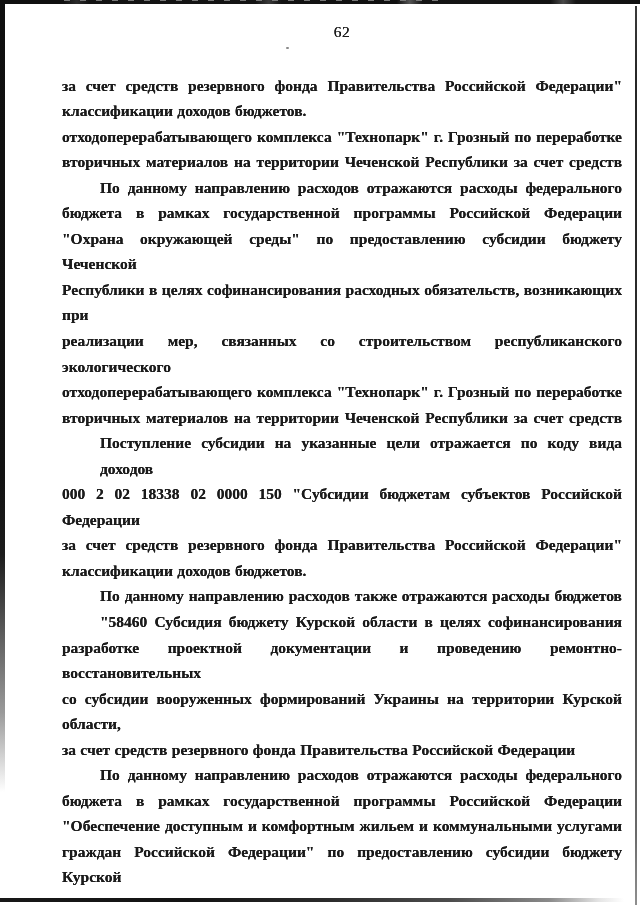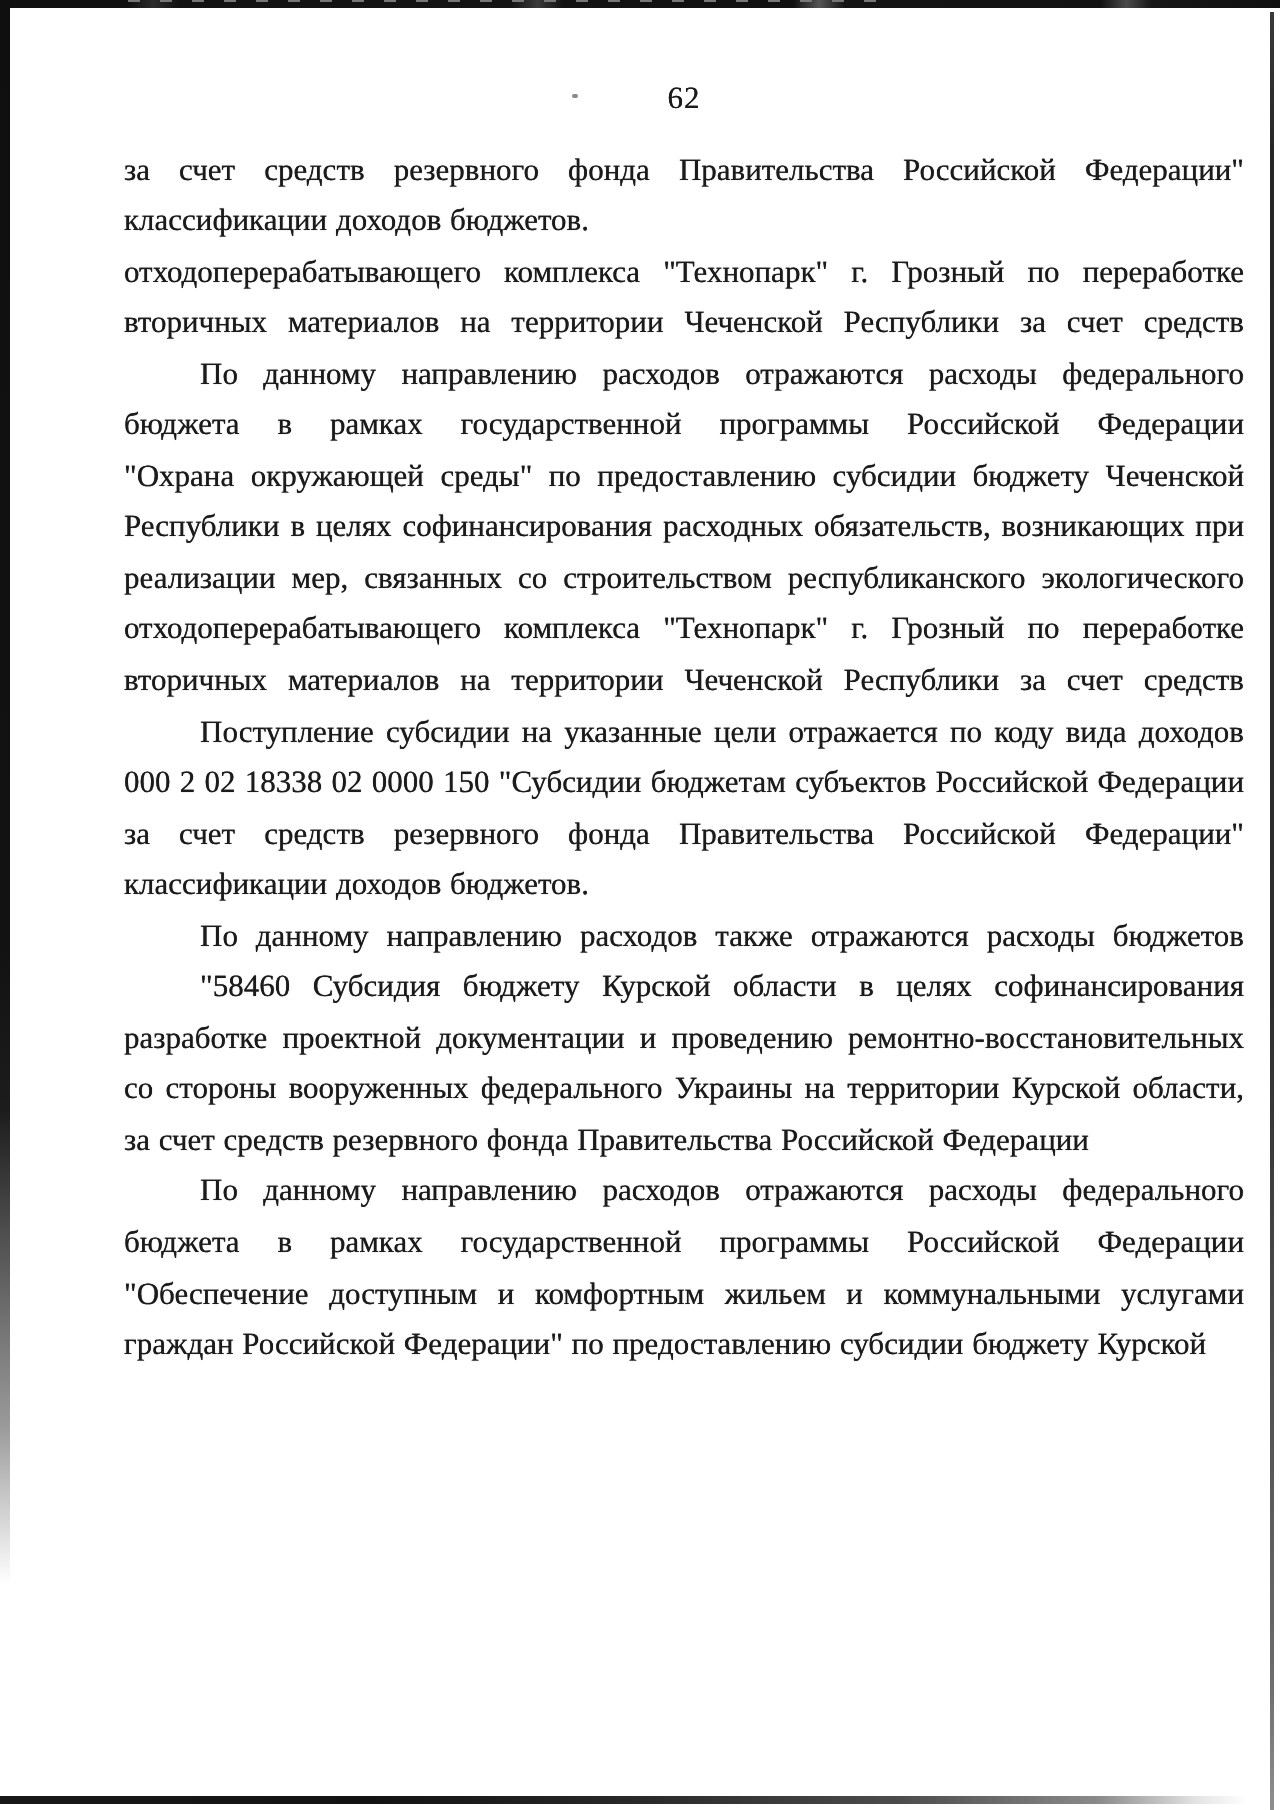--- a/index.html
+++ b/index.html
@@ -47,32 +47,32 @@
     background: linear-gradient(to right,
       #181818 0%, #131313 30%, #2a2a2a 52%, #4c4c4c 72%,
       #8a8a8a 88%, rgba(150,150,150,0.25) 96%, rgba(150,150,150,0) 100%);
   }
   .speck {
     position: absolute; left: 286px; top: 47px; width: 3px; height: 2px;
     background: #8a8a8a; border-radius: 1px;
   }
   
   .page-number {
-    position: absolute; top: 42px; left: 62px; width: 560px;
+    position: absolute; top: 24px; left: 62px; width: 560px;
     text-align: center; font-size: 15.5px; line-height: 16px;
     letter-spacing: 0.5px;
     text-shadow: 0 0 0.3px var(--ink);
   }
   
   .text-block {
     position: absolute; top: 72.5px; left: 62px; width: 560px;
     font-size: 15.5px; line-height: 25.55px;
     text-shadow: 0 0 0.35px var(--ink); 
   }
-  .paragraph { margin: 0; }
+  .paragraph { margin: 0; font-weight: bold; }
   .line {
     text-align: justify;
     text-align-last: justify;
     word-spacing: 0.5px;
   }
   .line.last {
     text-align-last: left;
   }
   .line.indent {
     padding-left: 38px;
@@ -114,21 +114,21 @@
         <div class="line">000 2 02 18338 02 0000 150 "Субсидии бюджетам субъектов Российской Федерации</div>
         <div class="line">за счет средств резервного фонда Правительства Российской Федерации"</div>
         <div class="line last">классификации доходов бюджетов.</div>
       </div>
       <div class="paragraph">
         <div class="line indent">По данному направлению расходов также отражаются расходы бюджетов</div>
       </div>
       <div class="paragraph">
         <div class="line indent">"58460 Субсидия бюджету Курской области в целях софинансирования</div>
         <div class="line">разработке проектной документации и проведению ремонтно-восстановительных</div>
-        <div class="line">со стороны вооруженных федерального Украины на территории Курской области,</div>
+        <div class="line">со субсидии вооруженных формирований Украины на территории Курской области,</div>
         <div class="line last">за счет средств резервного фонда Правительства Российской Федерации</div>
       </div>
       <div class="paragraph">
         <div class="line indent">По данному направлению расходов отражаются расходы федерального</div>
         <div class="line">бюджета в рамках государственной программы Российской Федерации</div>
         <div class="line">"Обеспечение доступным и комфортным жильем и коммунальными услугами</div>
         <div class="line last">граждан Российской Федерации" по предоставлению субсидии бюджету Курской</div>
       </div>
     </div>
 

